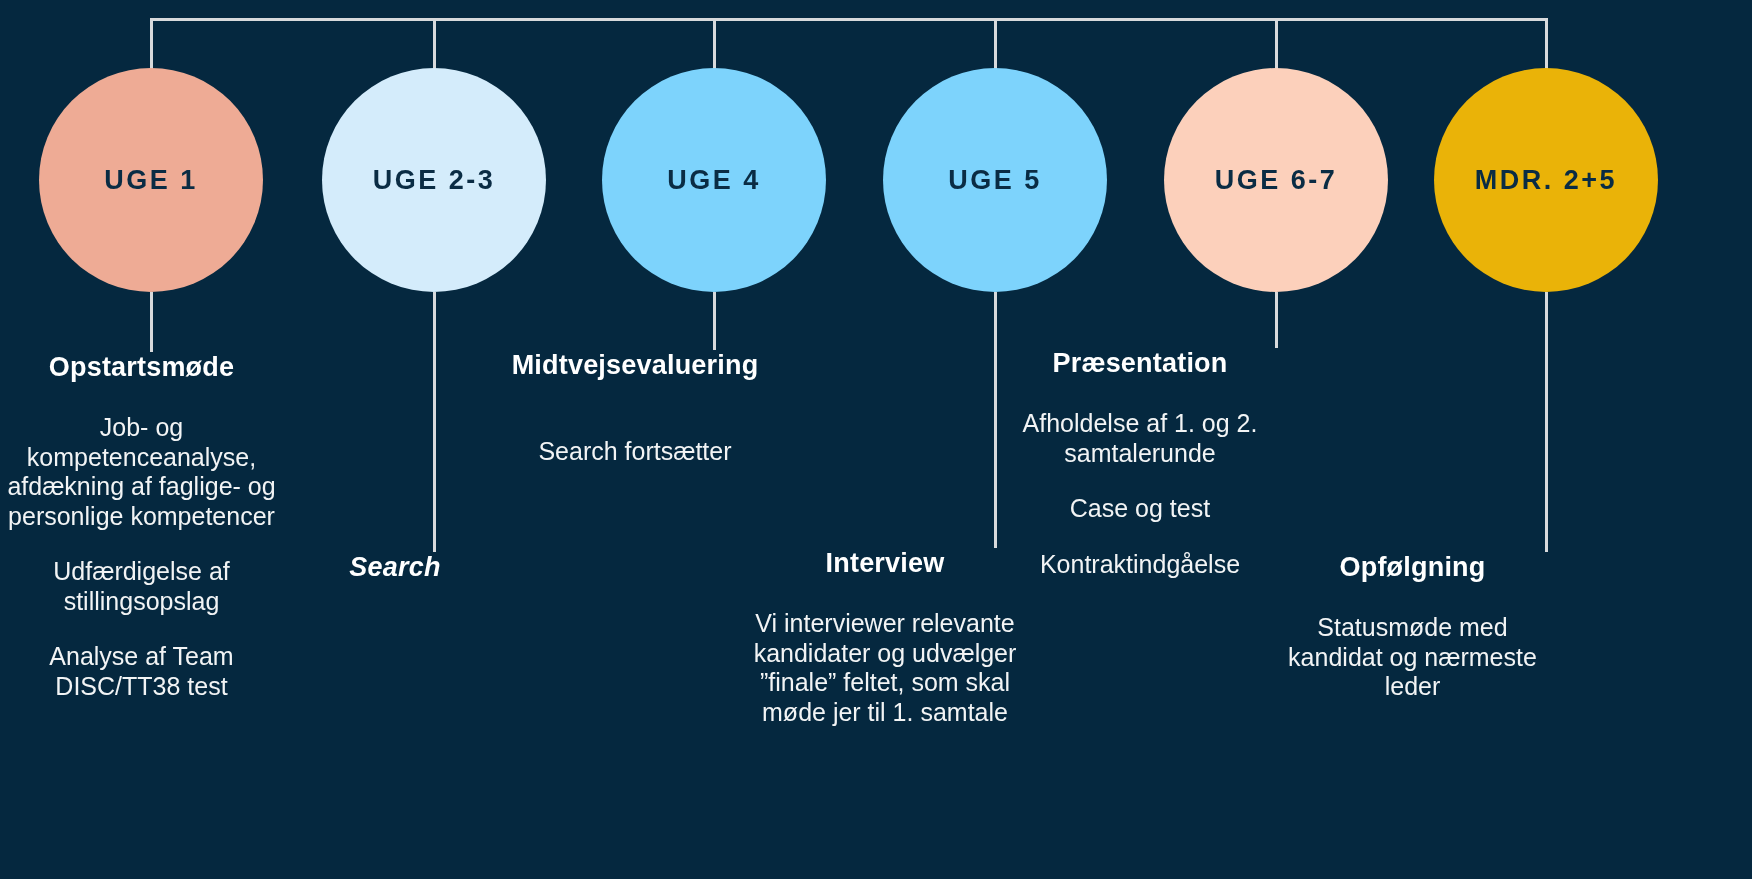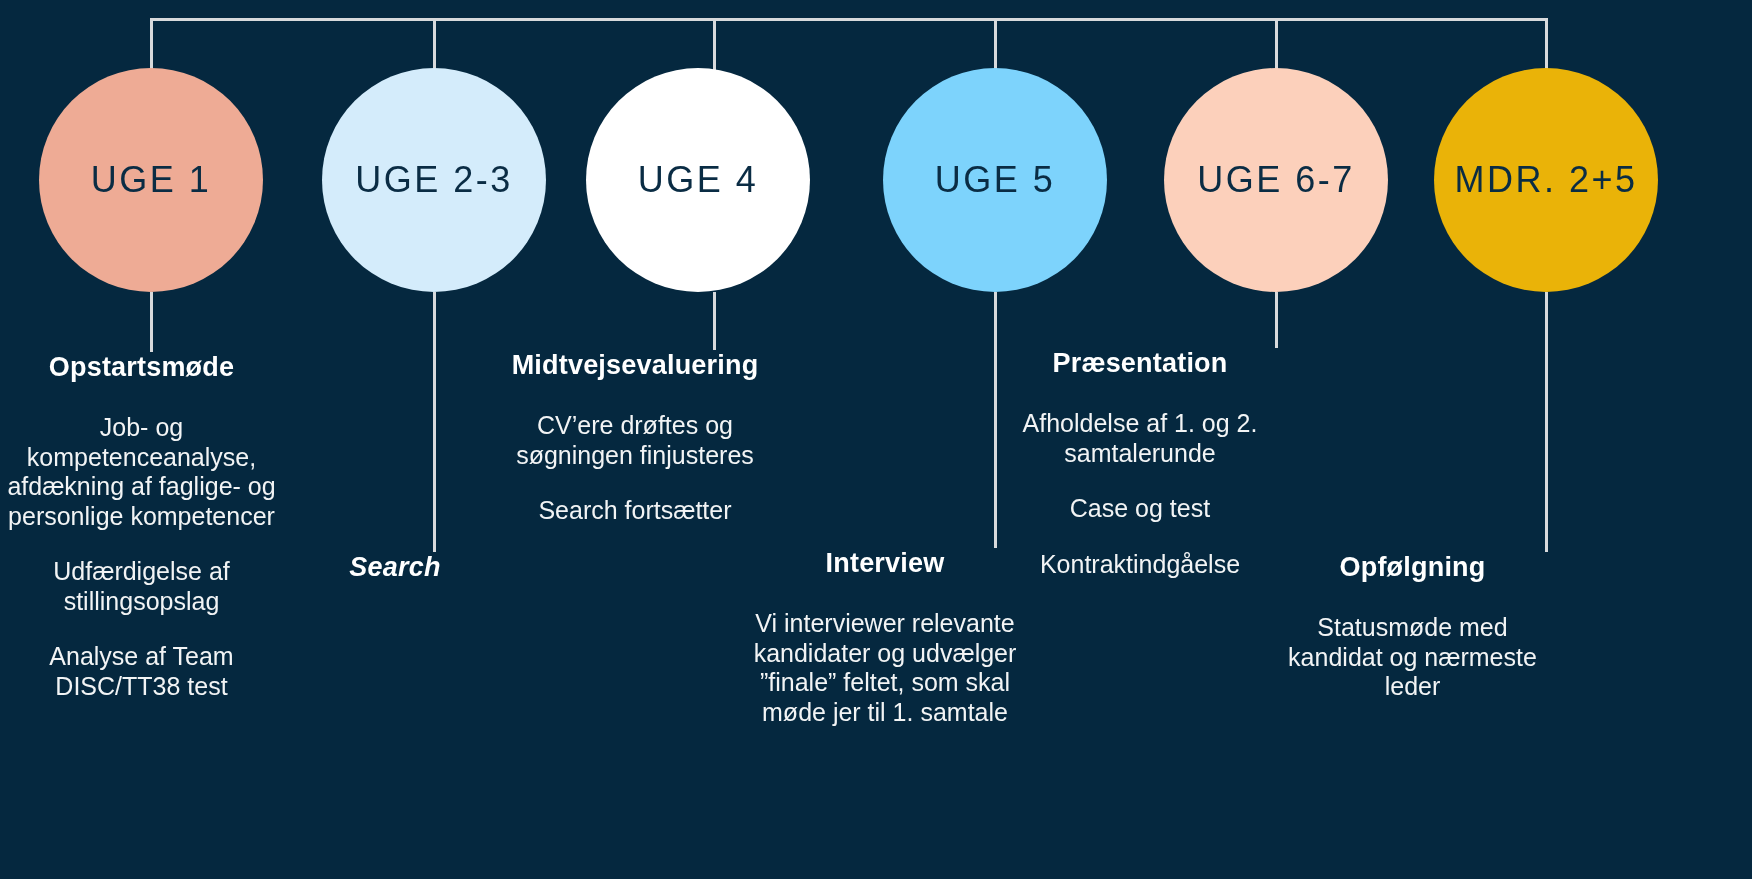--- a/index.html
+++ b/index.html
@@ -18,22 +18,22 @@
   .bracket-v{position:absolute;width:3px;background:#d8dadc;}
 
   
   .circle{
     position:absolute;
     border-radius:50%;
     display:flex;align-items:center;justify-content:center;
   }
   .circle-label{
     color:#0a2c44;
-    font-weight:normal;
-    font-size:36px;
+    font-weight:bold;
+    font-size:27px;
     letter-spacing:2.5px;
     white-space:nowrap;
   }
 
   
   .drop{position:absolute;width:3px;background:#d8dadc;}
 
   
   .col{position:absolute;text-align:center;}
   .col h3{
@@ -69,21 +69,21 @@
       <div class="bracket-v" style="left: 1545px; top: 18px; height: 56px;"></div>
     </div>
 
   <div id="circles">
       <div class="circle" style="left: 39px; top: 68px; width: 224px; height: 224px; background: rgb(238, 171, 149);">
         <span class="circle-label">UGE 1</span>
       </div>
       <div class="circle" style="left: 322px; top: 68px; width: 224px; height: 224px; background: rgb(212, 236, 251);">
         <span class="circle-label">UGE 2-3</span>
       </div>
-      <div class="circle" style="left: 586px; top: 68px; width: 224px; height: 224px; background: #ffffff;">
+      <div class="circle" style="left: 602px; top: 68px; width: 224px; height: 224px; background: #7dd3fc;">
         <span class="circle-label">UGE 4</span>
       </div>
       <div class="circle" style="left: 883px; top: 68px; width: 224px; height: 224px; background: #7dd3fc;">
         <span class="circle-label">UGE 5</span>
       </div>
       <div class="circle" style="left: 1164px; top: 68px; width: 224px; height: 224px; background: rgb(252, 208, 187);">
         <span class="circle-label">UGE 6-7</span>
       </div>
       <div class="circle" style="left: 1434px; top: 68px; width: 224px; height: 224px; background: #eab308;">
         <span class="circle-label">MDR. 2+5</span>
@@ -109,21 +109,20 @@
         <div class="gap-md"></div>
         <p>Analyse af Team DISC/TT38 test</p>
       </div>
       <div class="col" style="left: 290px; top: 552px; width: 210px; font-style: italic;">
         <h3>Search</h3>
         <div class="gap-lg"></div>
       </div>
       <div class="col" style="left: 490px; top: 350px; width: 290px;">
         <h3>Midtvejsevaluering</h3>
         <div class="gap-lg"></div>
-        <p>CV’ere drøftes og søgningen finjusteres</p>
         <div class="gap-md"></div>
         <p>Search fortsætter</p>
       </div>
       <div class="col" style="left: 735px; top: 548px; width: 300px;">
         <h3>Interview</h3>
         <div class="gap-lg"></div>
         <p>Vi interviewer relevante kandidater og udvælger ”finale” feltet, som skal møde jer til 1. samtale</p>
       </div>
       <div class="col" style="left: 1000px; top: 348px; width: 280px;">
         <h3>Præsentation</h3>

